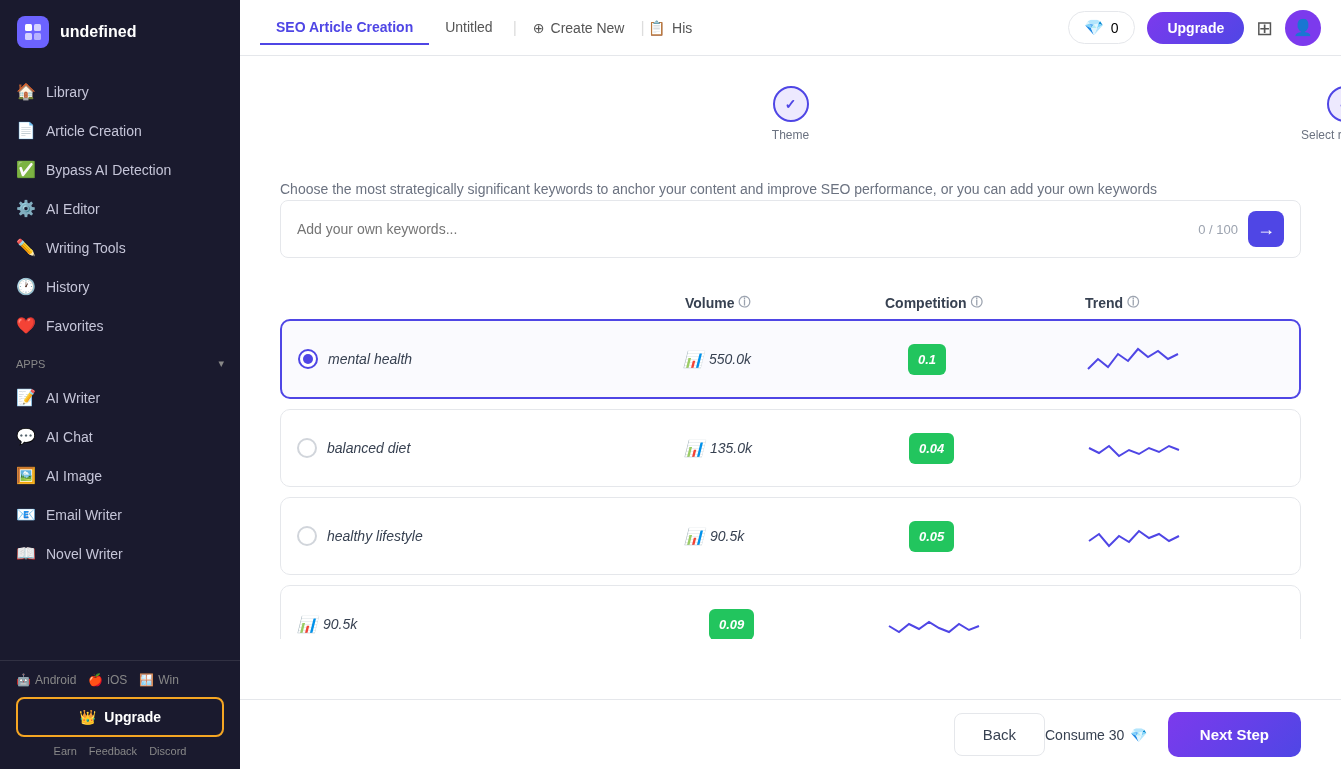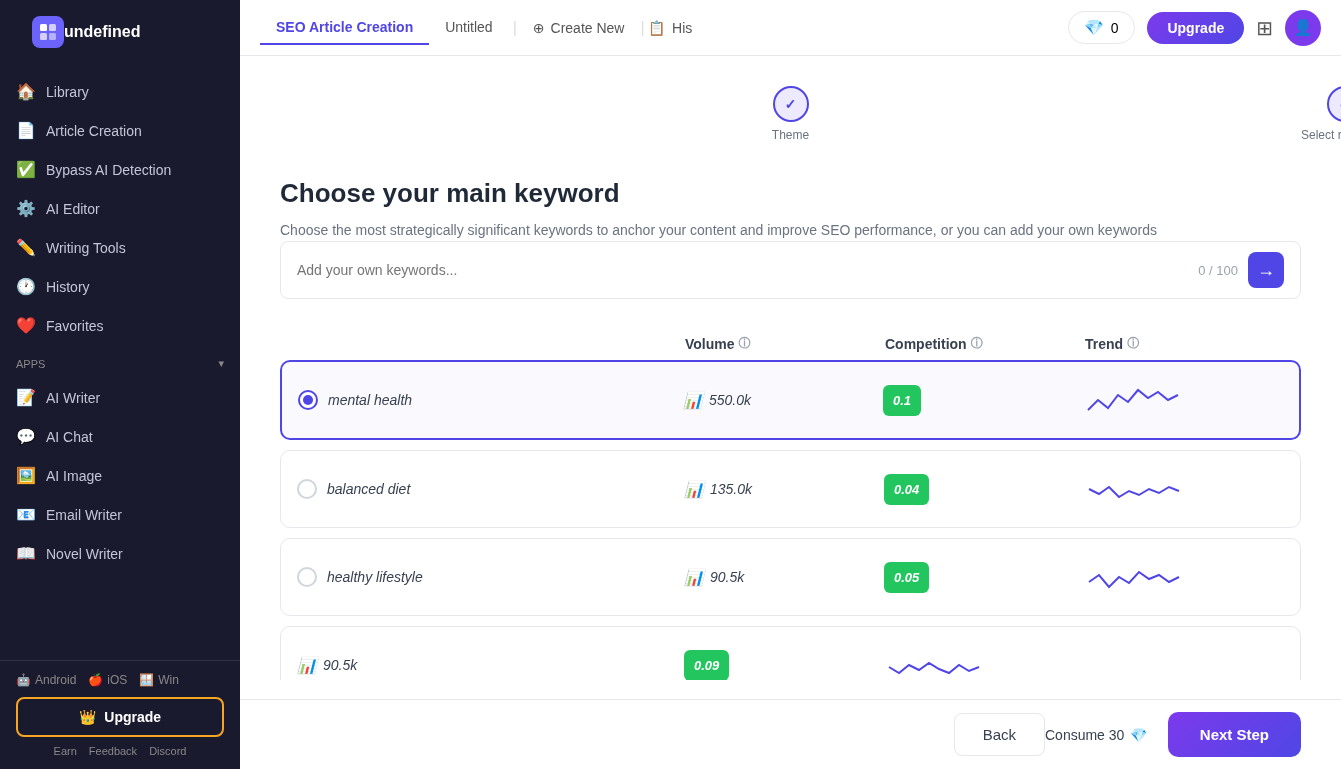--- a/index.html
+++ b/index.html
@@ -4,21 +4,21 @@
   <style>
     * { box-sizing: border-box; margin: 0; padding: 0; }
     body { font-family: -apple-system, BlinkMacSystemFont, 'Segoe UI', sans-serif; display: flex; height: 769px; width: 1341px; overflow: hidden; background: #fff; }
 
     
     .sidebar {
       width: 240px; min-width: 240px; background: #1a1a2e; color: #fff;
       display: flex; flex-direction: column; height: 769px; overflow-y: auto;
     }
     .sidebar-logo {
-      display: flex; align-items: center; gap: 0; padding: 16px 32px;
+      display: flex; align-items: center; gap: 11px; padding: 16px 17px;
       font-weight: 700; font-size: 16px; color: #fff;
     }
     .logo-icon {
       width: 32px; height: 32px; background: #6c63ff; border-radius: 8px;
       display: flex; align-items: center; justify-content: center; font-size: 16px;
     }
     .sidebar-nav { padding: 8px 0; flex: 1; }
     .nav-item {
       display: flex; align-items: center; gap: 10px; padding: 10px 16px;
       cursor: pointer; font-size: 14px; color: #c5c5d8; border-radius: 0;
@@ -132,21 +132,21 @@
     .radio-btn {
       width: 20px; height: 20px; border-radius: 50%; border: 2px solid #d1d5db;
       display: flex; align-items: center; justify-content: center; flex-shrink: 0;
     }
     .radio-btn.checked { border-color: #4f46e5; background: #fff; }
     .radio-inner { width: 10px; height: 10px; border-radius: 50%; background: #4f46e5; }
     .volume-cell { display: flex; align-items: center; gap: 6px; font-size: 14px; color: #374151; }
     .volume-icon { font-size: 16px; color: #9ca3af; }
     .competition-badge {
       background: #22c55e; color: #fff; border-radius: 6px; padding: 8px 10px;
-      font-size: 13px; font-weight: 600;
+      font-size: 13px; font-weight: 600; margin-left: 25px;
     }
     .trend-cell { display: flex; align-items: center; }
 
     
     .bottom-bar {
       display: flex; align-items: center; justify-content: flex-end;
       padding: 12px 40px; border-top: 1px solid #e5e7eb;
     }
     .back-btn {
       padding: 12px 28px; border: 1px solid #e5e7eb; border-radius: 8px;
@@ -315,21 +315,20 @@
       <div class="step-connector pending" style="margin-top: 18px; flex:1;"></div>
 
       <div class="step-connector pending" style="margin-top: 18px; flex:1;"></div>
 
       <div class="step-connector pending" style="margin-top: 18px; flex:1;"></div>
 
       <div class="step-connector pending" style="margin-top: 18px; flex:1;"></div>
 
     </div>
 
-    <h1 class="section-title">Choose your main keyword</h1>
     <p class="section-desc">Choose the most strategically significant keywords to anchor your content and improve SEO performance, or you can add your own keywords</p>
 
     <div class="keyword-input-row">
       <input class="keyword-input" type="text" placeholder="Add your own keywords..." style="">
       <span class="keyword-count">0 / 100</span>
       <button class="keyword-arrow-btn">→</button>
     </div>
 
     <div class="table-header">
       <div></div>

